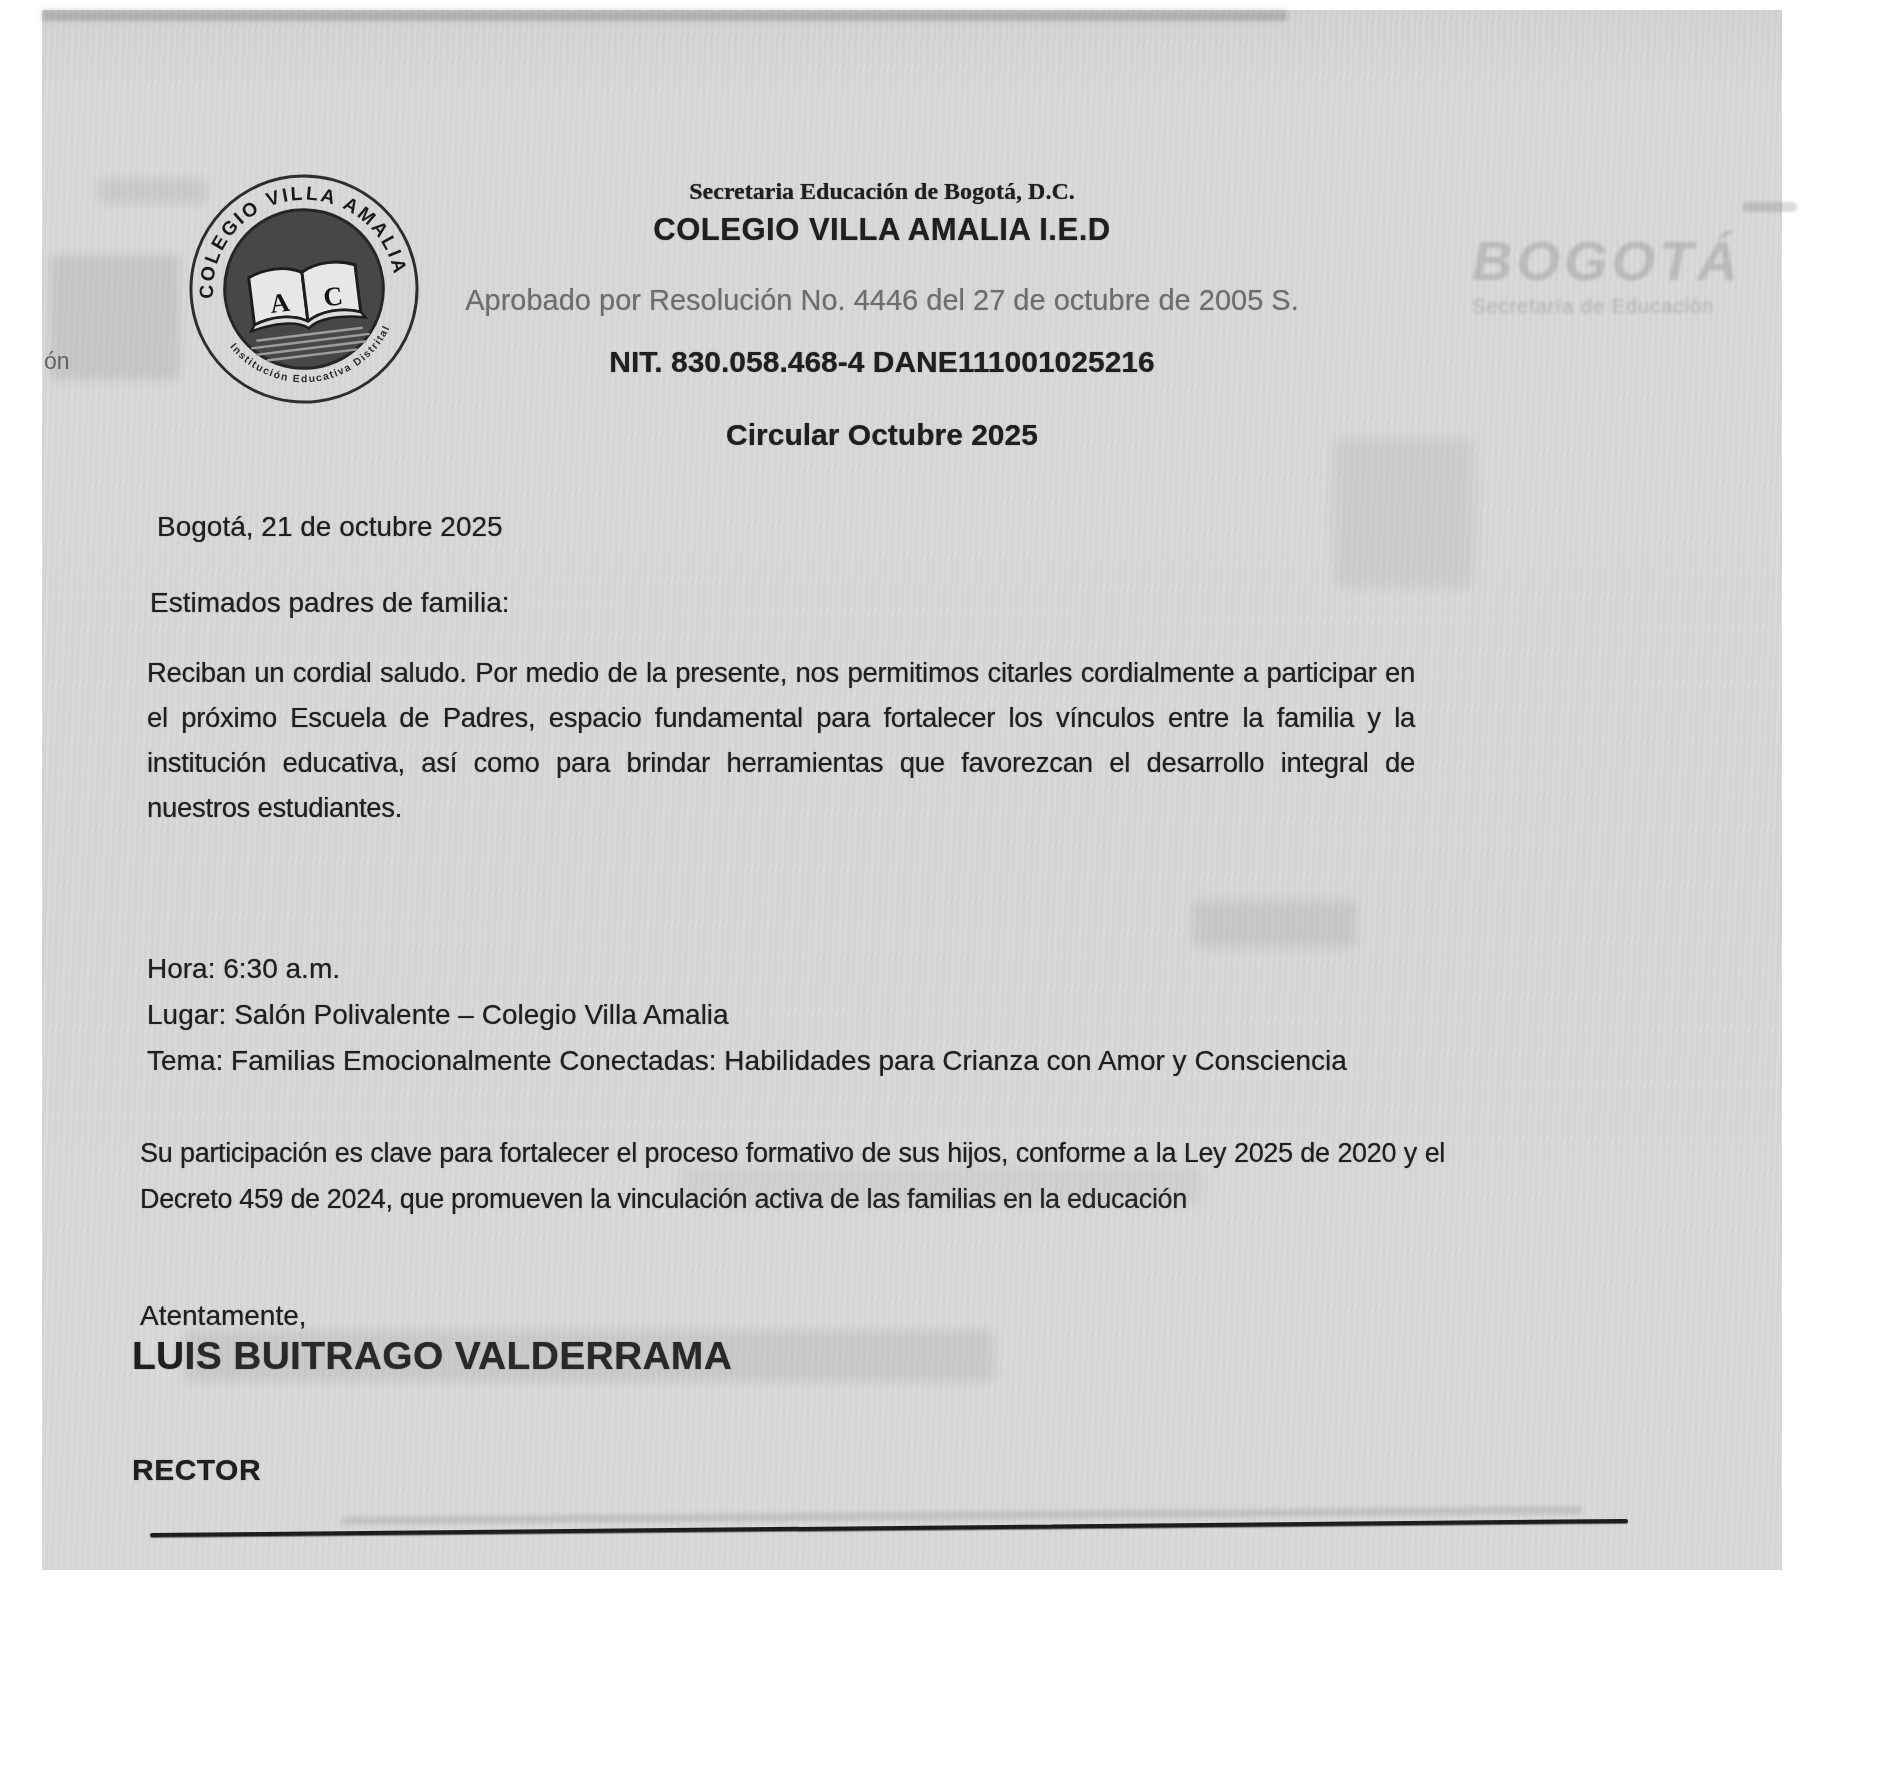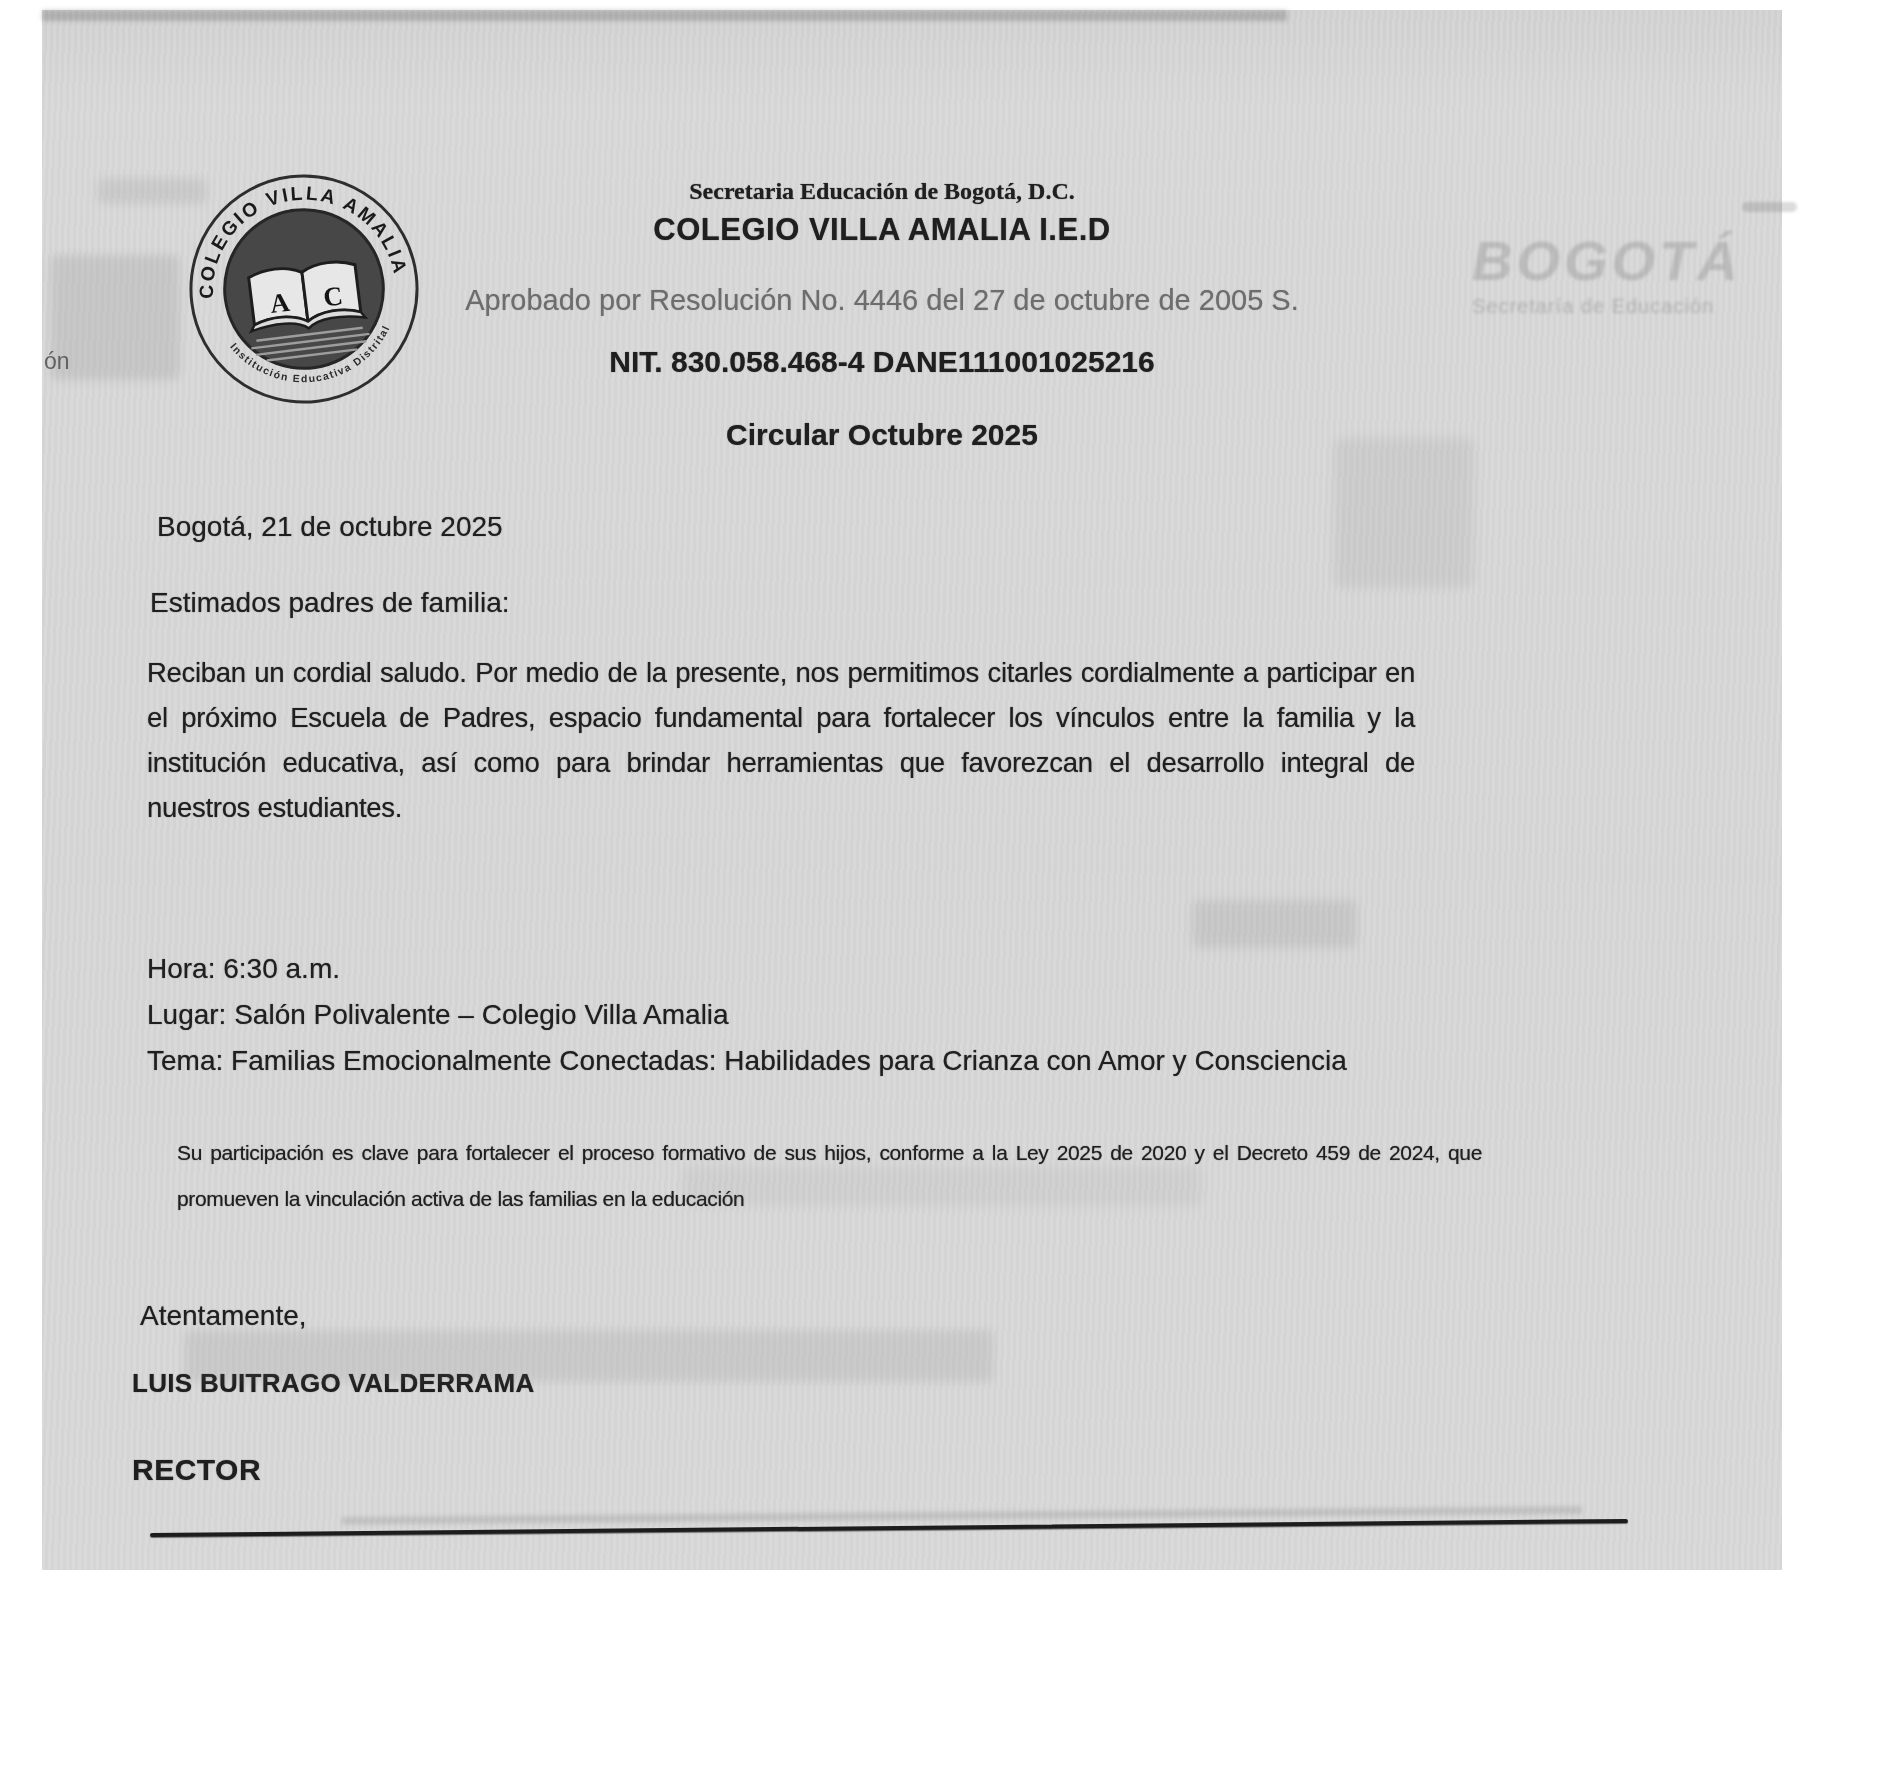--- a/index.html
+++ b/index.html
@@ -25,28 +25,28 @@
   .h-line1{top:168px;font-size:24px;font-weight:600;font-family:Liberation Serif, serif;}
   .h-line2{top:202px;font-size:31px;font-weight:700;letter-spacing:0.5px;}
   .h-line3{top:248px;font-size:29px;font-weight:400;color:#6d6d6d;text-shadow:0 0 1px rgba(90,90,90,0.5);margin-top:26px;}
   .h-line4{top:292px;font-size:25px;color:#8e8e8e;text-shadow:none;padding-left:60px;}
   .h-nit{top:335px;font-size:30px;font-weight:700;}
   .circ-title{top:408px;font-size:30px;font-weight:700;}
   .body-text{font-size:28px;margin-top:38px;}
   .date-line{left:115px;top:463px;}
   .salutation{left:108px;top:539px;}
   .para{left:105px;top:640px;width:1268px;line-height:45px;font-size:27.5px;letter-spacing:-0.3px;text-align:justify;}
-  .para2{left:98px;top:1120px;width:1305px;line-height:46px;font-size:21px;letter-spacing:-0.35px;text-align:justify;margin-left:37px;}
+  .para2{left:98px;top:1120px;width:1305px;line-height:46px;font-size:27px;letter-spacing:-0.35px;text-align:justify;}
   .detail{white-space:nowrap;font-size:28px;}
   .d-fecha{left:105px;top:858px;}
   .d-hora{left:105px;top:943px;}
   .d-lugar{left:105px;top:989px;}
   .d-tema{left:105px;top:1035px;}
   .closing{left:98px;top:1252px;}
-  .signer{left:90px;top:1358px;font-size:26px;font-weight:700;letter-spacing:0.3px;}
+  .signer{left:90px;top:1324px;font-size:39px;font-weight:700;letter-spacing:0.3px;}
   .signer-title{left:90px;top:1443px;font-size:30px;font-weight:700;letter-spacing:0.5px;}
   .sig-line{
     position:absolute;left:108px;top:1516px;width:1478px;height:4px;
     background:#1d1d1d;border-radius:2px;transform:rotate(-0.55deg);
     box-shadow:0 1px 1px rgba(30,30,30,0.6);
   }
   .sig-line-echo{
     position:absolute;left:300px;top:1502px;width:1240px;height:7px;
     background:rgba(85,85,85,0.20);filter:blur(2.5px);transform:rotate(-0.5deg);
   }

